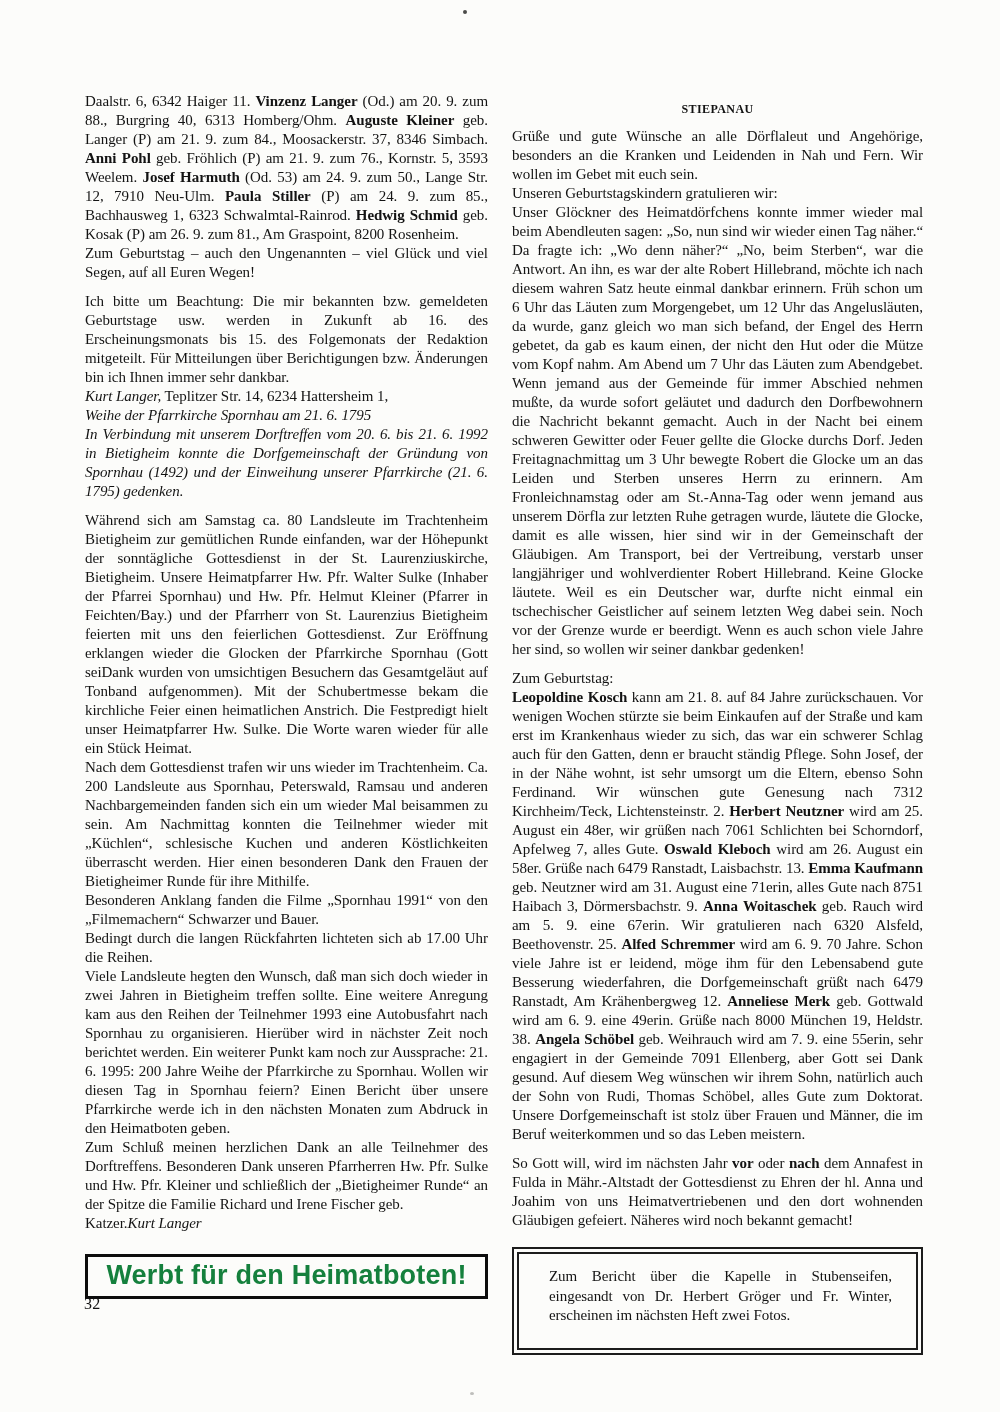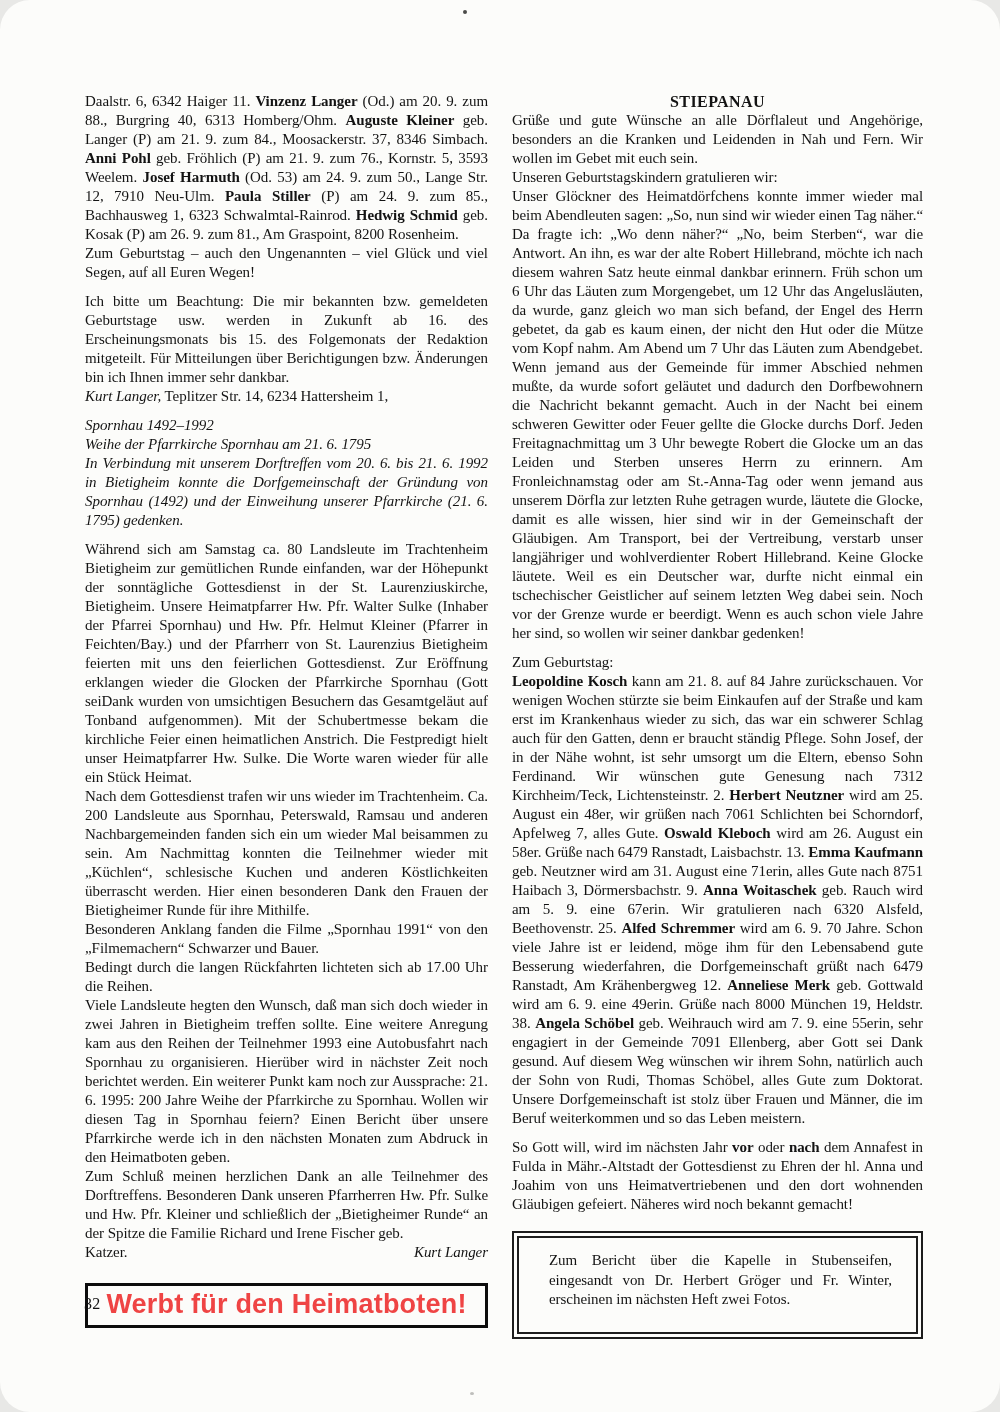--- a/index.html
+++ b/index.html
@@ -4,50 +4,49 @@
 <style>
   html,body{margin:0;padding:0;background:#e8e8e6;}
   .page{
     position:relative;
     width:1000px;height:1412px;
     margin:0 auto;
     background:#fcfcfa;
     font-family:"Liberation Serif", serif;
     color:#131313;
     overflow:hidden;
-    border-radius:30px;
   }
   .col{
     position:absolute;top:92px;
     font-size:15px;line-height:19px;
     text-align:justify;
     letter-spacing:-0.05px;
   }
   .col-left{left:85px;width:403px;}
   .col-right{left:512px;width:411px;}
   .para{margin:0;}
   .para.gap{margin-top:10px;}
   .b{font-weight:700;}
   .i{font-style:italic;}
-  .line2{display:flex;justify-content:space-between;}
+  .line2{display:flex;}
   .col-heading{
     font-weight:700;text-align:center;
-    font-size:16px;line-height:19px;
-    letter-spacing:0.4px;margin:0;
+    font-size:12px;line-height:19px;
+    letter-spacing:0.4px;margin:8px;
   }
   .banner{
     margin-top:21px;
     border:3px solid #0c0c0c;
     text-align:center;
     font-family:"Liberation Sans", sans-serif;
     font-weight:700;
     font-size:27px;
     letter-spacing:0.2px;
     padding:9px 4px 11px 4px;
-    color:#ef4444;
+    color:#15803d;
   }
   .notice-outer{
     margin-top:17px;
     border:2px solid #1c1c1c;
     padding:3px;
   }
   .notice-inner{
     border:2px solid #1c1c1c;
     padding:13px 24px 22px 30px;
     text-align:justify;
@@ -68,21 +67,20 @@
 
   <span class="speck speck-top"></span>
   <span class="speck speck-bottom"></span>
 
   <div class="col col-left">
     <div>
         <p class="para"><span>Daalstr. 6, 6342 Haiger 11. </span><span class="b">Vinzenz Langer</span><span> (Od.) am 20. 9. zum 88., Burgring 40, 6313 Homberg/Ohm. </span><span class="b">Auguste Kleiner</span><span> geb. Langer (P) am 21. 9. zum 84., Moosackerstr. 37, 8346 Simbach. </span><span class="b">Anni Pohl</span><span> geb. Fröhlich (P) am 21. 9. zum 76., Kornstr. 5, 3593 Weelem. </span><span class="b">Josef Harmuth</span><span> (Od. 53) am 24. 9. zum 50., Lange Str. 12, 7910 Neu-Ulm. </span><span class="b">Paula Stiller</span><span> (P) am 24. 9. zum 85., Bachhausweg 1, 6323 Schwalmtal-Rainrod. </span><span class="b">Hedwig Schmid</span><span> geb. Kosak (P) am 26. 9. zum 81., Am Graspoint, 8200 Rosenheim.</span></p>
         <p class="para"><span>Zum Geburtstag – auch den Ungenannten – viel Glück und viel Segen, auf all Euren Wegen!</span></p>
         <p class="para gap"><span>Ich bitte um Beachtung: Die mir bekannten bzw. gemeldeten Geburtstage usw. werden in Zukunft ab 16. des Erscheinungsmonats bis 15. des Folgemonats der Redaktion mitgeteilt. Für Mitteilungen über Berichtigungen bzw. Änderungen bin ich Ihnen immer sehr dankbar.</span></p>
         <p class="para"><span class="i">Kurt Langer,</span><span> Teplitzer Str. 14, 6234 Hattersheim 1,</span></p>
-        <p class="para gap"><span class="i">Spornhau 1492–1992</span></p>
         <p class="para"><span class="i">Weihe der Pfarrkirche Spornhau am 21. 6. 1795</span></p>
         <p class="para"><span class="i">In Verbindung mit unserem Dorftreffen vom 20. 6. bis 21. 6. 1992 in Bietigheim konnte die Dorfgemeinschaft der Gründung von Spornhau (1492) und der Einweihung unserer Pfarrkirche (21. 6. 1795) gedenken.</span></p>
         <p class="para gap"><span>Während sich am Samstag ca. 80 Landsleute im Trachtenheim Bietigheim zur gemütlichen Runde einfanden, war der Höhepunkt der sonntägliche Gottesdienst in der St. Laurenziuskirche, Bietigheim. Unsere Heimatpfarrer Hw. Pfr. Walter Sulke (Inhaber der Pfarrei Spornhau) und Hw. Pfr. Helmut Kleiner (Pfarrer in Feichten/Bay.) und der Pfarrherr von St. Laurenzius Bietigheim feierten mit uns den feierlichen Gottesdienst. Zur Eröffnung erklangen wieder die Glocken der Pfarrkirche Spornhau (Gott seiDank wurden von umsichtigen Besuchern das Gesamtgeläut auf Tonband aufgenommen). Mit der Schubertmesse bekam die kirchliche Feier einen heimatlichen Anstrich. Die Festpredigt hielt unser Heimatpfarrer Hw. Sulke. Die Worte waren wieder für alle ein Stück Heimat.</span></p>
         <p class="para"><span>Nach dem Gottesdienst trafen wir uns wieder im Trachtenheim. Ca. 200 Landsleute aus Spornhau, Peterswald, Ramsau und anderen Nachbargemeinden fanden sich ein um wieder Mal beisammen zu sein. Am Nachmittag konnten die Teilnehmer wieder mit „Küchlen“, schlesische Kuchen und anderen Köstlichkeiten überrascht werden. Hier einen besonderen Dank den Frauen der Bietigheimer Runde für ihre Mithilfe.</span></p>
         <p class="para"><span>Besonderen Anklang fanden die Filme „Spornhau 1991“ von den „Filmemachern“ Schwarzer und Bauer.</span></p>
         <p class="para"><span>Bedingt durch die langen Rückfahrten lichteten sich ab 17.00 Uhr die Reihen.</span></p>
         <p class="para"><span>Viele Landsleute hegten den Wunsch, daß man sich doch wieder in zwei Jahren in Bietigheim treffen sollte. Eine weitere Anregung kam aus den Reihen der Teilnehmer 1993 eine Autobusfahrt nach Spornhau zu organisieren. Hierüber wird in nächster Zeit noch berichtet werden. Ein weiterer Punkt kam noch zur Aussprache: 21. 6. 1995: 200 Jahre Weihe der Pfarrkirche zu Spornhau. Wollen wir diesen Tag in Spornhau feiern? Einen Bericht über unsere Pfarrkirche werde ich in den nächsten Monaten zum Abdruck in den Heimatboten geben.</span></p>
         <p class="para"><span>Zum Schluß meinen herzlichen Dank an alle Teilnehmer des Dorftreffens. Besonderen Dank unseren Pfarrherren Hw. Pfr. Sulke und Hw. Pfr. Kleiner und schließlich der „Bietigheimer Runde“ an der Spitze die Familie Richard und Irene Fischer geb.</span></p>
         <p class="para line2">
           <span><span>Katzer.</span></span>

